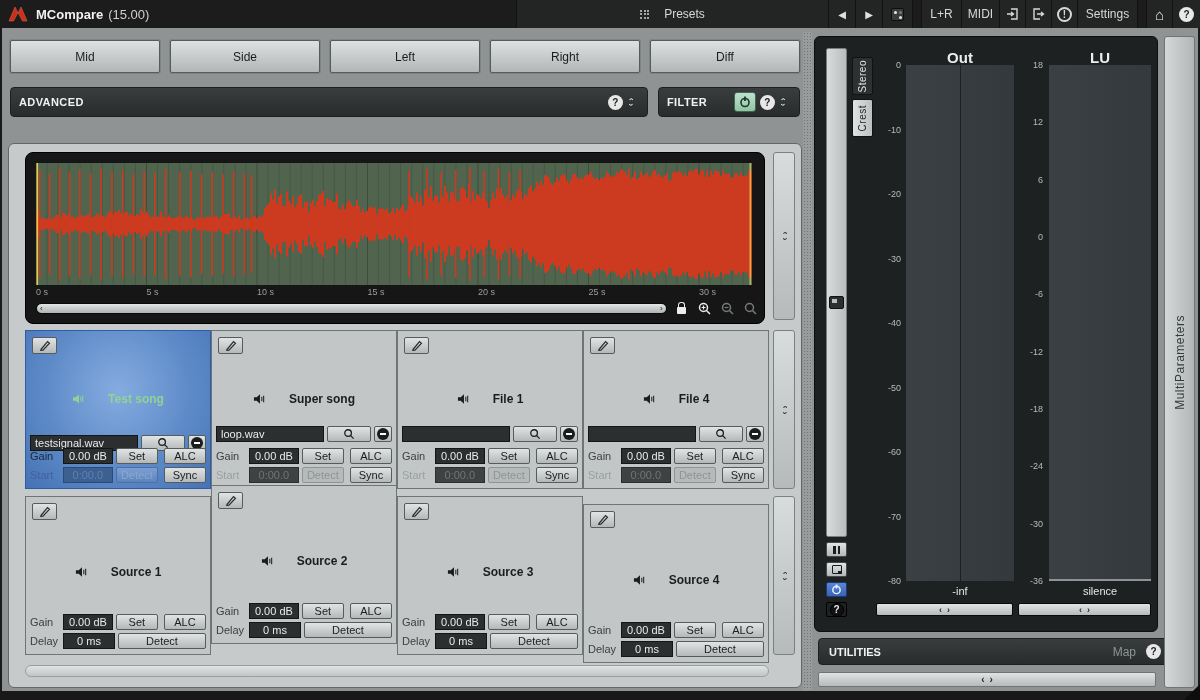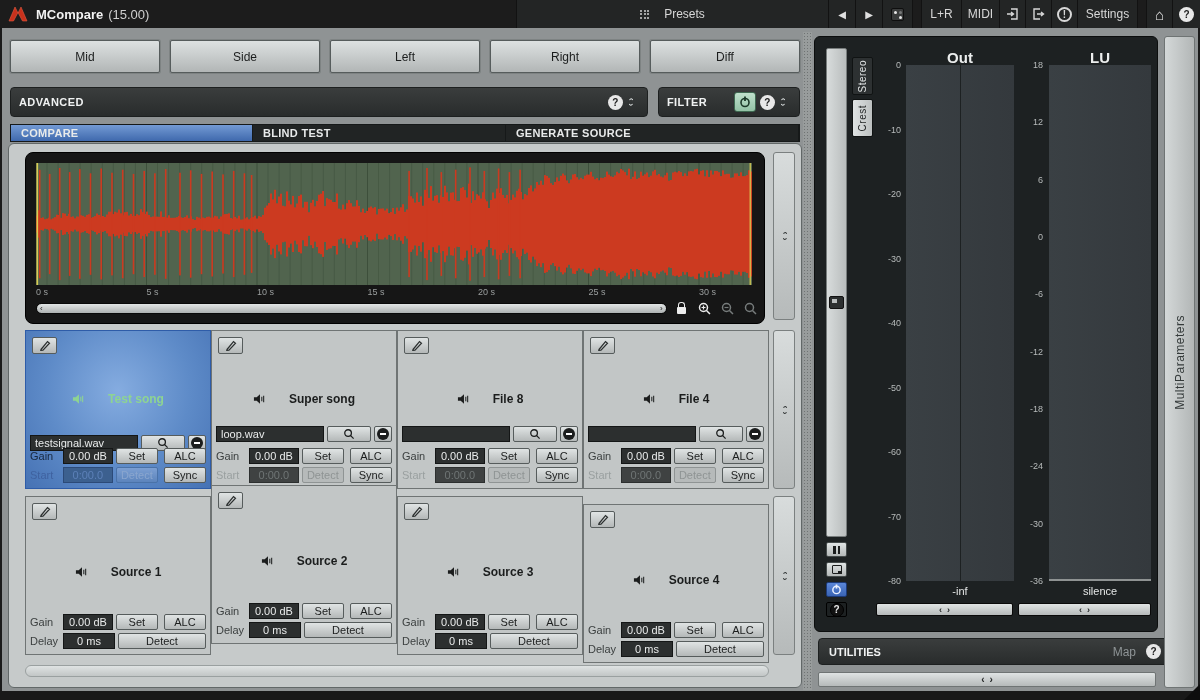--- a/index.html
+++ b/index.html
@@ -256,25 +256,20 @@
           <path d="M6 0.5 V5" stroke="#1c3a2a" stroke-width="1.8"></path>
         </svg>
     </span>
     <span class="circ helpw" style="margin-left:4px;">?</span>
     <span class="spin">
         <span class="chv up">›</span>
         <span class="chv dn">›</span>
       </span>
   </div>
 
-  <div class="tabs-row">
-    <div class="tab active" style="width:242px;">COMPARE</div>
-    <div class="tab" style="width:253px;">BLIND TEST</div>
-    <div class="tab" style="flex:1;">GENERATE SOURCE</div>
-  </div>
 
   <div class="main-panel">
 
     <div class="wave-frame">
       <svg id="wave-svg" class="wave-svg" width="716" height="122">
           <rect x="0" y="0" width="716" height="122" fill="#51644e"></rect>
           <line x1="11.0" y1="0" x2="11.0" y2="122" stroke="rgba(10,25,10,0.13)" stroke-width="1"></line>
           <line x1="22.1" y1="0" x2="22.1" y2="122" stroke="rgba(10,25,10,0.13)" stroke-width="1"></line>
           <line x1="33.1" y1="0" x2="33.1" y2="122" stroke="rgba(10,25,10,0.13)" stroke-width="1"></line>
           <line x1="44.2" y1="0" x2="44.2" y2="122" stroke="rgba(10,25,10,0.13)" stroke-width="1"></line>
@@ -854,21 +849,21 @@
     <div class="edit-btn">
       <svg width="12" height="11" viewBox="0 0 12 11">
         <path d="M2 9.5 L8.5 1.5 L10.5 3.2 L4 10.2 L1.8 10.4 Z" fill="none" stroke="#2c3030" stroke-width="1.2"></path>
             </svg>
     </div>
     <div class="slot-name">
             <svg width="13" height="12" viewBox="0 0 14 12">
     <path d="M1 4 h3 l3.5-3 v10 l-3.5-3 h-3 z" fill="#1b1d1d"></path>
     <path d="M9.5 3.5 v5 M11.5 2.5 v7" stroke="#1b1d1d" stroke-width="1.1" fill="none"></path>
             </svg>
-            <span>File 8</span>
+            <span>File 1</span>
           </div>
     <div class="srow" style="top:95px;">
       <input class="dval" readonly="" value="" style="">
       <div class="sbtn" style="width:46px;">
         <svg width="12" height="12" viewBox="0 0 13 13">
                 <circle cx="5.5" cy="5.5" r="3.6" fill="none" stroke="#1b1d1d" stroke-width="1.4"></circle>
                 <path d="M8.3 8.3 L11.5 11.5" stroke="#1b1d1d" stroke-width="1.4"></path>
               </svg>
       </div>
       <div class="sbtn minus-btn">

